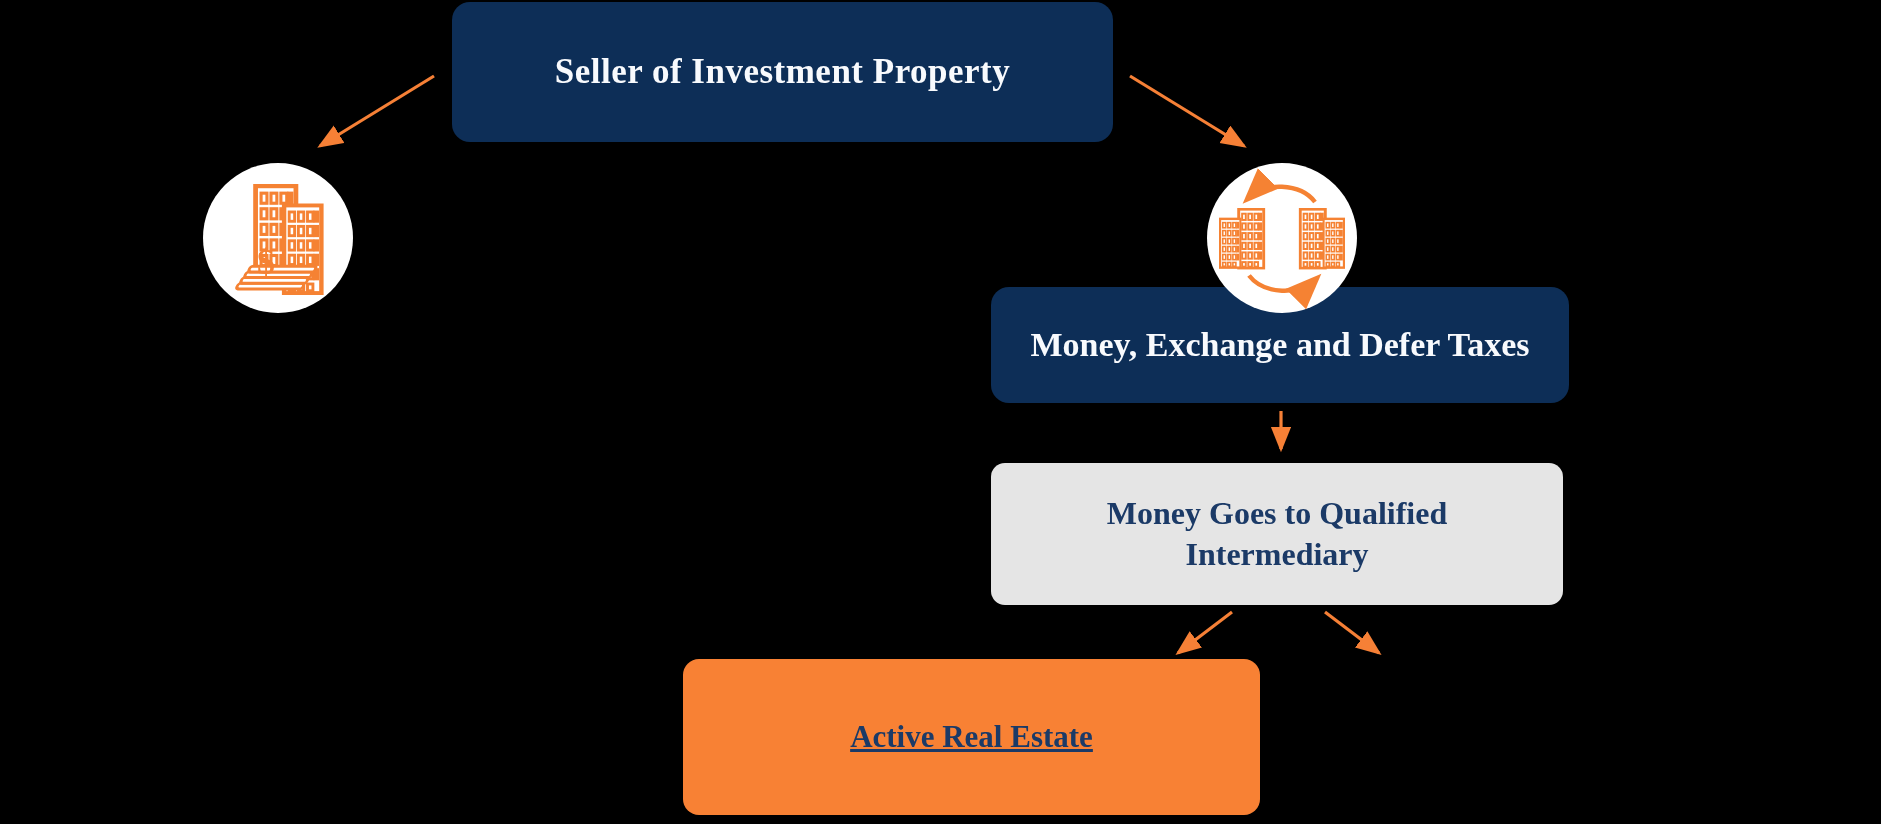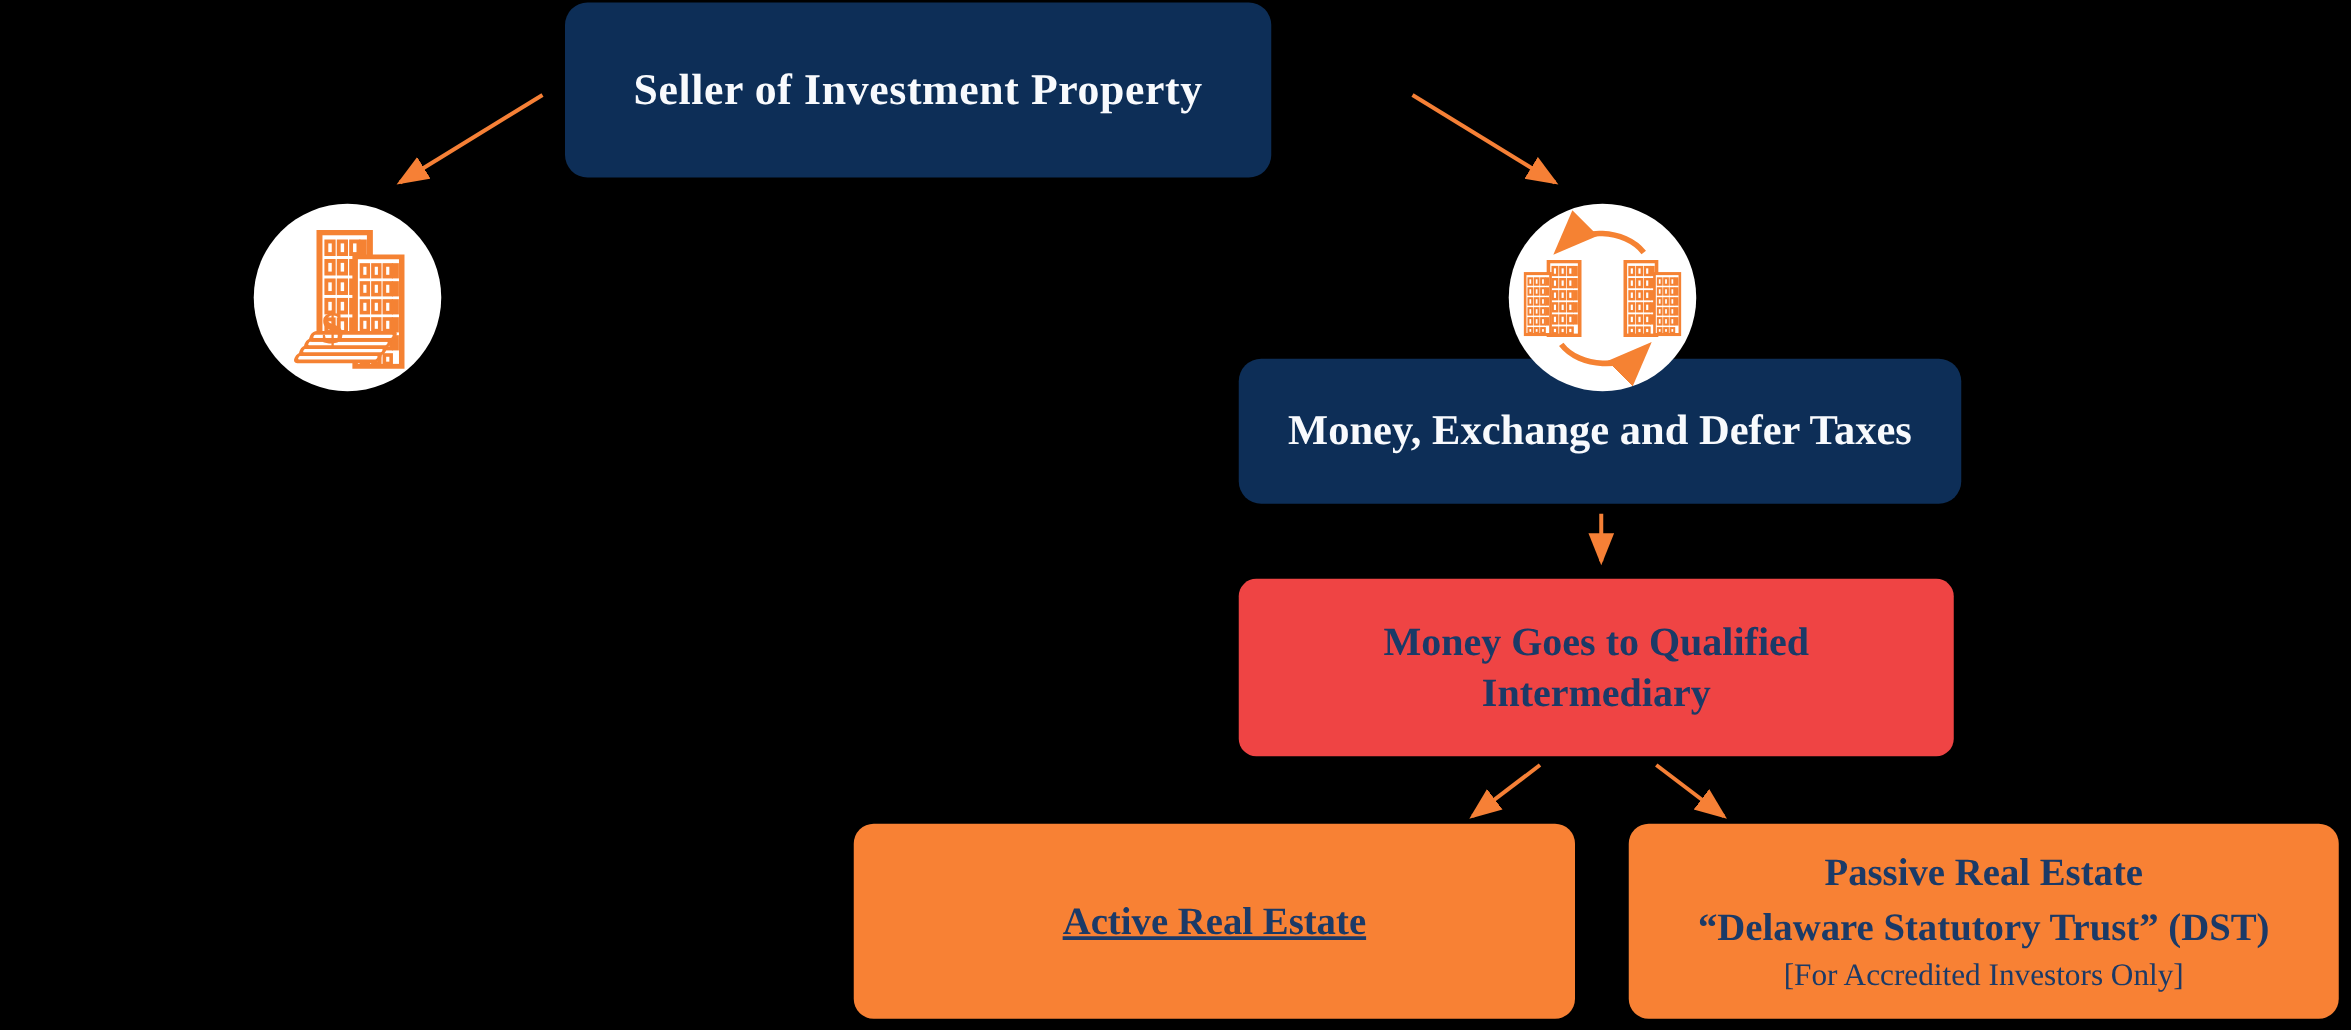--- a/index.html
+++ b/index.html
@@ -7,42 +7,42 @@
     position:relative;width:1881px;height:824px;background:#000;overflow:hidden;
     font-family:"Liberation Serif","DejaVu Serif",serif;
   }
   .box{
     position:absolute;box-sizing:border-box;display:flex;flex-direction:column;
     align-items:center;justify-content:center;text-align:center;
   }
   .navy{background:#0d2e57;color:#f8fafd;}
   .rounded{border-radius:18px;}
   
-  .root-box{left:452px;top:2px;width:565px;height:140px;font-size:35px;font-weight:700;letter-spacing:.5px;}
+  .root-box{left:452px;top:2px;width:661px;height:140px;font-size:35px;font-weight:700;letter-spacing:.5px;}
   
   .arrows{position:absolute;left:0;top:0;z-index:1;pointer-events:none;}
   
   .circle{
     position:absolute;width:150px;height:150px;border-radius:50%;background:#ffffff;
     display:flex;align-items:center;justify-content:center;z-index:4;
   }
   .circle-left{left:203px;top:163px;}
   .circle-right{left:1207px;top:163px;}
   
   .left-header{left:2px;top:288px;width:577px;height:118px;border-radius:18px 18px 0 0;font-size:34px;font-weight:700;z-index:2;}
   .left-details{
     left:2px;top:406px;width:577px;height:214px;background:#ffffff;color:#1b3a67;
     border:2px solid #16365f;border-top:none;border-radius:0 0 18px 18px;
     font-size:27px;z-index:2;
   }
   .left-details .line{line-height:44px;white-space:nowrap;}
   
   .right-header{left:991px;top:287px;width:578px;height:116px;font-size:34px;font-weight:700;z-index:2;}
   .gray-box{
-    left:991px;top:463px;width:572px;height:142px;background:#ef4444;color:#1b3a67;
+    left:991px;top:463px;width:572px;height:142px;background:#e5e5e5;color:#1b3a67;
     border-radius:14px;font-size:32px;font-weight:700;line-height:1.28;z-index:2;
   }
   .gray-box .wrap{max-width:470px;}
   .orange{background:#f88134;color:#1b3a67;z-index:2;border-radius:16px;}
   .orange-left{left:683px;top:659px;width:577px;height:156px;text-decoration:underline;}
   .orange-right{left:1303px;top:659px;width:568px;height:156px;}
   .orange .l1,.orange .l2{font-size:31px;font-weight:700;line-height:44px;white-space:nowrap;}
   .orange .l3{font-size:25px;font-weight:400;line-height:34px;white-space:nowrap;}
 </style>
 </head>
@@ -139,19 +139,14 @@
   </div>
 
   <div class="box gray-box">
     <div class="wrap">Money Goes to Qualified Intermediary</div>
   </div>
 
   <div class="box orange orange-left">
     <div class="l1">Active Real Estate</div>
   </div>
 
-  <div class="box orange orange-right">
-    <div class="l1">Passive Real Estate</div>
-    <div class="l2">“Delaware Statutory Trust” (DST)</div>
-    <div class="l3">[For Accredited Investors Only]</div>
-  </div>
 
 </div>
 
 </body></html>

